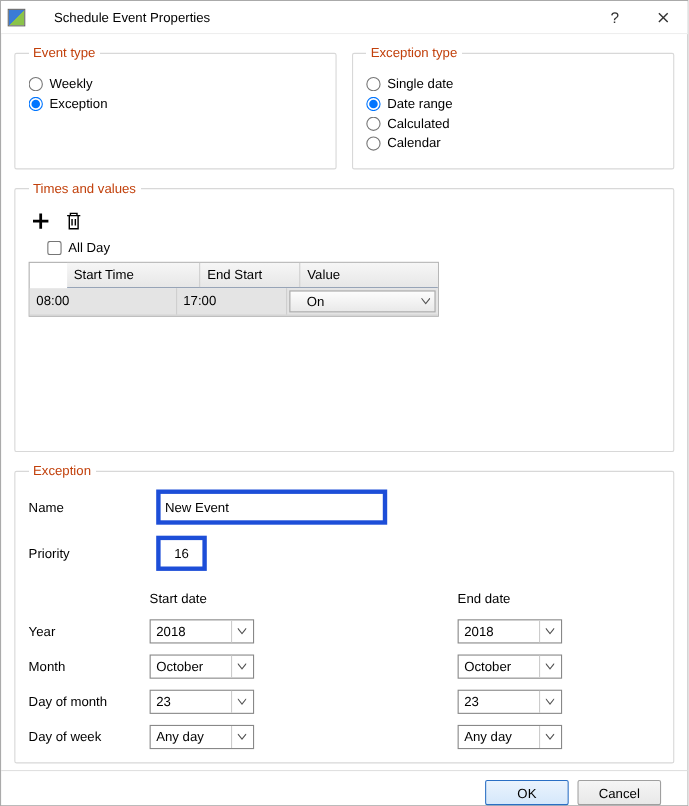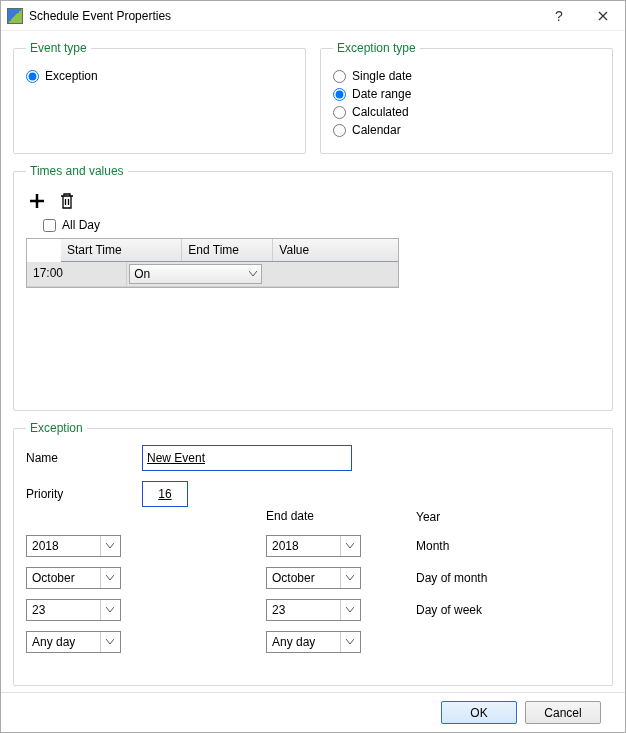--- a/index.html
+++ b/index.html
@@ -25,21 +25,21 @@
     padding: 0 0 0 6px;
     background: #fff;
     border-bottom: 1px solid #eee;
   }
   .titlebar .appicon {
     width: 16px; height: 16px;
     margin-right: 6px;
     background: linear-gradient(135deg,#3a7bd5 0%,#3a7bd5 50%,#8bc34a 50%,#8bc34a 100%);
     border: 1px solid #666;
   }
-  .titlebar .title { flex: 1; }
+  .titlebar .title { flex: 1; margin-left: 20px; }
   .titlebar .tbtn {
     width: 44px; height: 30px;
     display: flex; align-items: center; justify-content: center;
     font-size: 14px;
     color: #333;
   }
   .content {
     flex: 1;
     padding: 10px 12px 6px 12px;
     display: flex;
@@ -48,21 +48,21 @@
   }
   fieldset.group {
     border: 1px solid #d8d8d8;
     border-radius: 2px;
     padding: 10px 12px 12px 12px;
     margin: 0;
   }
   fieldset.group > legend {
     padding: 0 4px;
     font-size: 12px;
-    color: #15803d;
+    color: #c2410c;
   }
   .toprow { display: flex; gap: 14px; }
   .toprow > fieldset { flex: 1; }
   .radio-row {
     display: flex; align-items: center; gap: 6px;
     margin: 4px 0;
   }
   .radio-row input[type=radio] { margin: 0; }
   .tv-toolbar {
     display: flex; align-items: center; gap: 8px;
@@ -100,42 +100,41 @@
   }
   .col-start { width: 36%; }
   .col-end   { width: 27%; }
   .col-val   { width: 37%; border-right: none !important; }
   .value-dd {
     width: 100%;
     height: 20px;
     border: 1px solid #aaa;
     background: linear-gradient(#fdfdfd,#e9e9e9);
     display: flex; align-items: center;
-    padding: 0 4px;
+    padding: 0 15px;
     position: relative;
   }
   .value-dd .dd-arrow {
     position: absolute; right: 4px; top: 50%; transform: translateY(-50%);
   }
   .tv-space { height: 110px; }
   .exc-grid {
     display: grid;
     grid-template-columns: 110px 1fr;
     row-gap: 10px;
     column-gap: 6px;
     align-items: center;
-    margin-bottom: 2px;
+    margin-bottom: 18px;
   }
   input.text {
-    border: 1px solid #1d4ed8;
+    border: 4px solid #1d4ed8;
     height: 21px;
     padding: 12px 4px;
     font-family: inherit;
     font-size: 12px;
-    text-decoration: underline;
   }
   .name-input { width: 210px; }
   .prio-input { width: 46px; text-align: center; }
   .date-grid {
     display: grid;
     grid-template-columns: 110px 130px 150px 130px;
     row-gap: 10px;
     align-items: center;
   }
   .date-grid .hdr {
@@ -193,20 +192,24 @@
     </div>
   </div>
 
   <div class="content">
 
     <div class="toprow">
 
       <fieldset class="group">
         <legend>Event type</legend>
         <label class="radio-row">
+          <input type="radio" name="evtype" style="">
+          <span>Weekly</span>
+        </label>
+        <label class="radio-row">
           <input type="radio" name="evtype" checked="" style="">
           <span>Exception</span>
         </label>
       </fieldset>
 
       <fieldset class="group">
         <legend>Exception type</legend>
         <label class="radio-row">
           <input type="radio" name="extype" style="">
           <span>Single date</span>
@@ -243,24 +246,25 @@
       </div>
 
       <label class="allday-row">
         <input type="checkbox" style="">
         <span>All Day</span>
       </label>
 
       <div class="tv-table">
         <div class="tv-header">
           <div class="th col-start">Start Time</div>
-          <div class="th col-end">End Time</div>
+          <div class="th col-end">End Start</div>
           <div class="th col-val">Value</div>
         </div>
         <div class="tv-row">
+          <div class="td col-start">08:00</div>
           <div class="td col-end">17:00</div>
           <div class="td col-val" style="padding:2px;">
             <div class="value-dd">
               <span>On</span>
               <span class="dd-arrow">
                 <svg width="8" height="6" viewBox="0 0 8 6">
                     <path d="M0 0 L4 5 L8 0" fill="none" stroke="#555" stroke-width="1"></path>
                   </svg>
               </span>
             </div>
@@ -275,20 +279,21 @@
 
       <div class="exc-grid">
         <div>Name</div>
         <div><input class="text name-input" value="New Event" style=""></div>
         <div>Priority</div>
         <div><input class="text prio-input" value="16" style=""></div>
       </div>
 
       <div class="date-grid">
         <div></div>
+        <div class="hdr">Start date</div>
         <div></div>
         <div class="hdr">End date</div>
 
         <div>Year</div>
         <div class="combo">
           <span>2018</span>
           <span class="dd-arrow">
               <svg width="8" height="6" viewBox="0 0 8 6">
                 <path d="M0 0 L4 5 L8 0" fill="none" stroke="#555"></path>
               </svg>

